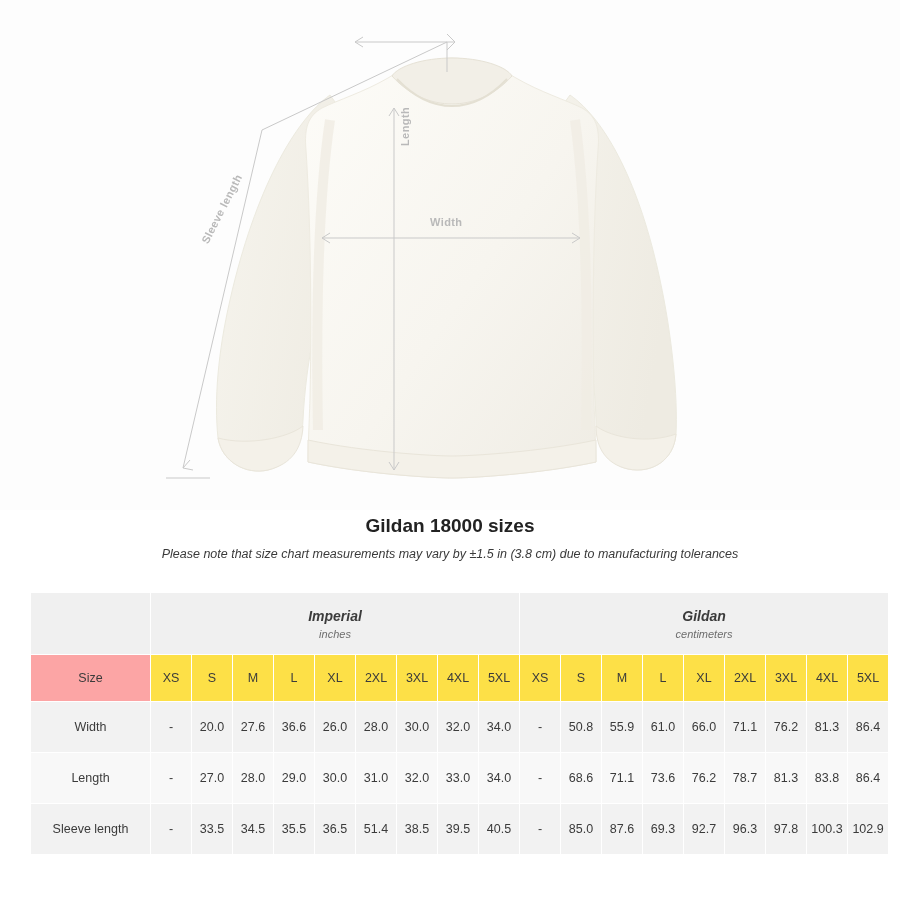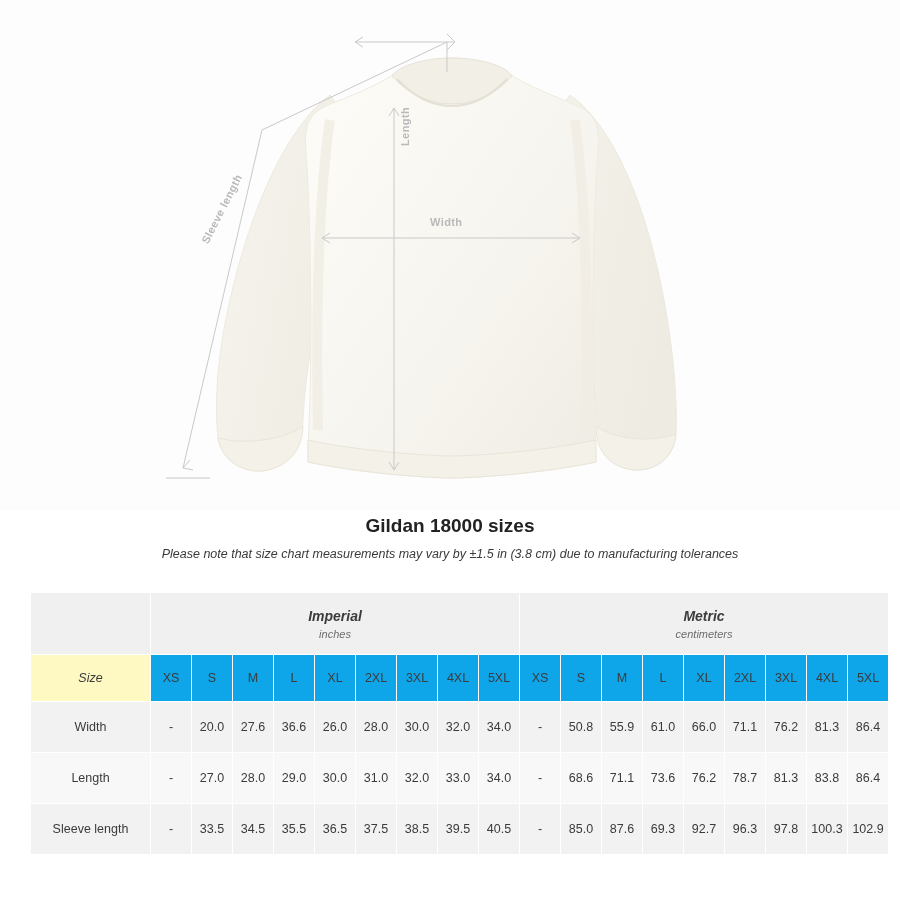--- a/index.html
+++ b/index.html
@@ -107,28 +107,27 @@
     color: #3b3b3b;
     line-height: 20px;
   }
   .unit-head .unit-sub {
     font-size: 11px;
     font-style: italic;
     color: #6d6d6d;
     line-height: 16px;
   }
   .size-head td {
-    background: #0ea5e9;
+    background: #fde047;
     height: 46px;
     font-weight: bold;
     color: #3b3b3b;
   }
   .size-head td.corner {
-    background: #fef9c3;
-    font-style: italic;
+    background: #fca5a5;
   }
   .data-row td {
     height: 50px;
   }
   .row-odd td { background: #f2f2f2; }
   .row-even td { background: #f8f8f8; }
   .rowlabel {
     font-weight: bold;
     color: #3b3b3b;
     font-size: 13px;
@@ -243,21 +242,21 @@
           <col class="c-cell">
       </colgroup>
       <tbody>
         <tr class="unit-head">
           <td></td>
           <td colspan="9">
             <div class="unit-name">Imperial</div>
             <div class="unit-sub">inches</div>
           </td>
           <td colspan="9">
-            <div class="unit-name">Metric</div>
+            <div class="unit-name">Gildan</div>
             <div class="unit-sub">centimeters</div>
           </td>
         </tr>
 
         <tr class="size-head">
           <td class="corner rowlabel">Size</td>
           <td>XS</td>
           <td>S</td>
           <td>M</td>
           <td>L</td>
@@ -321,21 +320,21 @@
           <td>86.4</td>
         </tr>
 
         <tr class="data-row row-odd">
           <td class="rowlabel">Sleeve length</td>
           <td>-</td>
           <td>33.5</td>
           <td>34.5</td>
           <td>35.5</td>
           <td>36.5</td>
-          <td>37.5</td>
+          <td>51.4</td>
           <td>38.5</td>
           <td>39.5</td>
           <td>40.5</td>
           <td>-</td>
           <td>85.0</td>
           <td>87.6</td>
           <td>69.3</td>
           <td>92.7</td>
           <td>96.3</td>
           <td>97.8</td>

